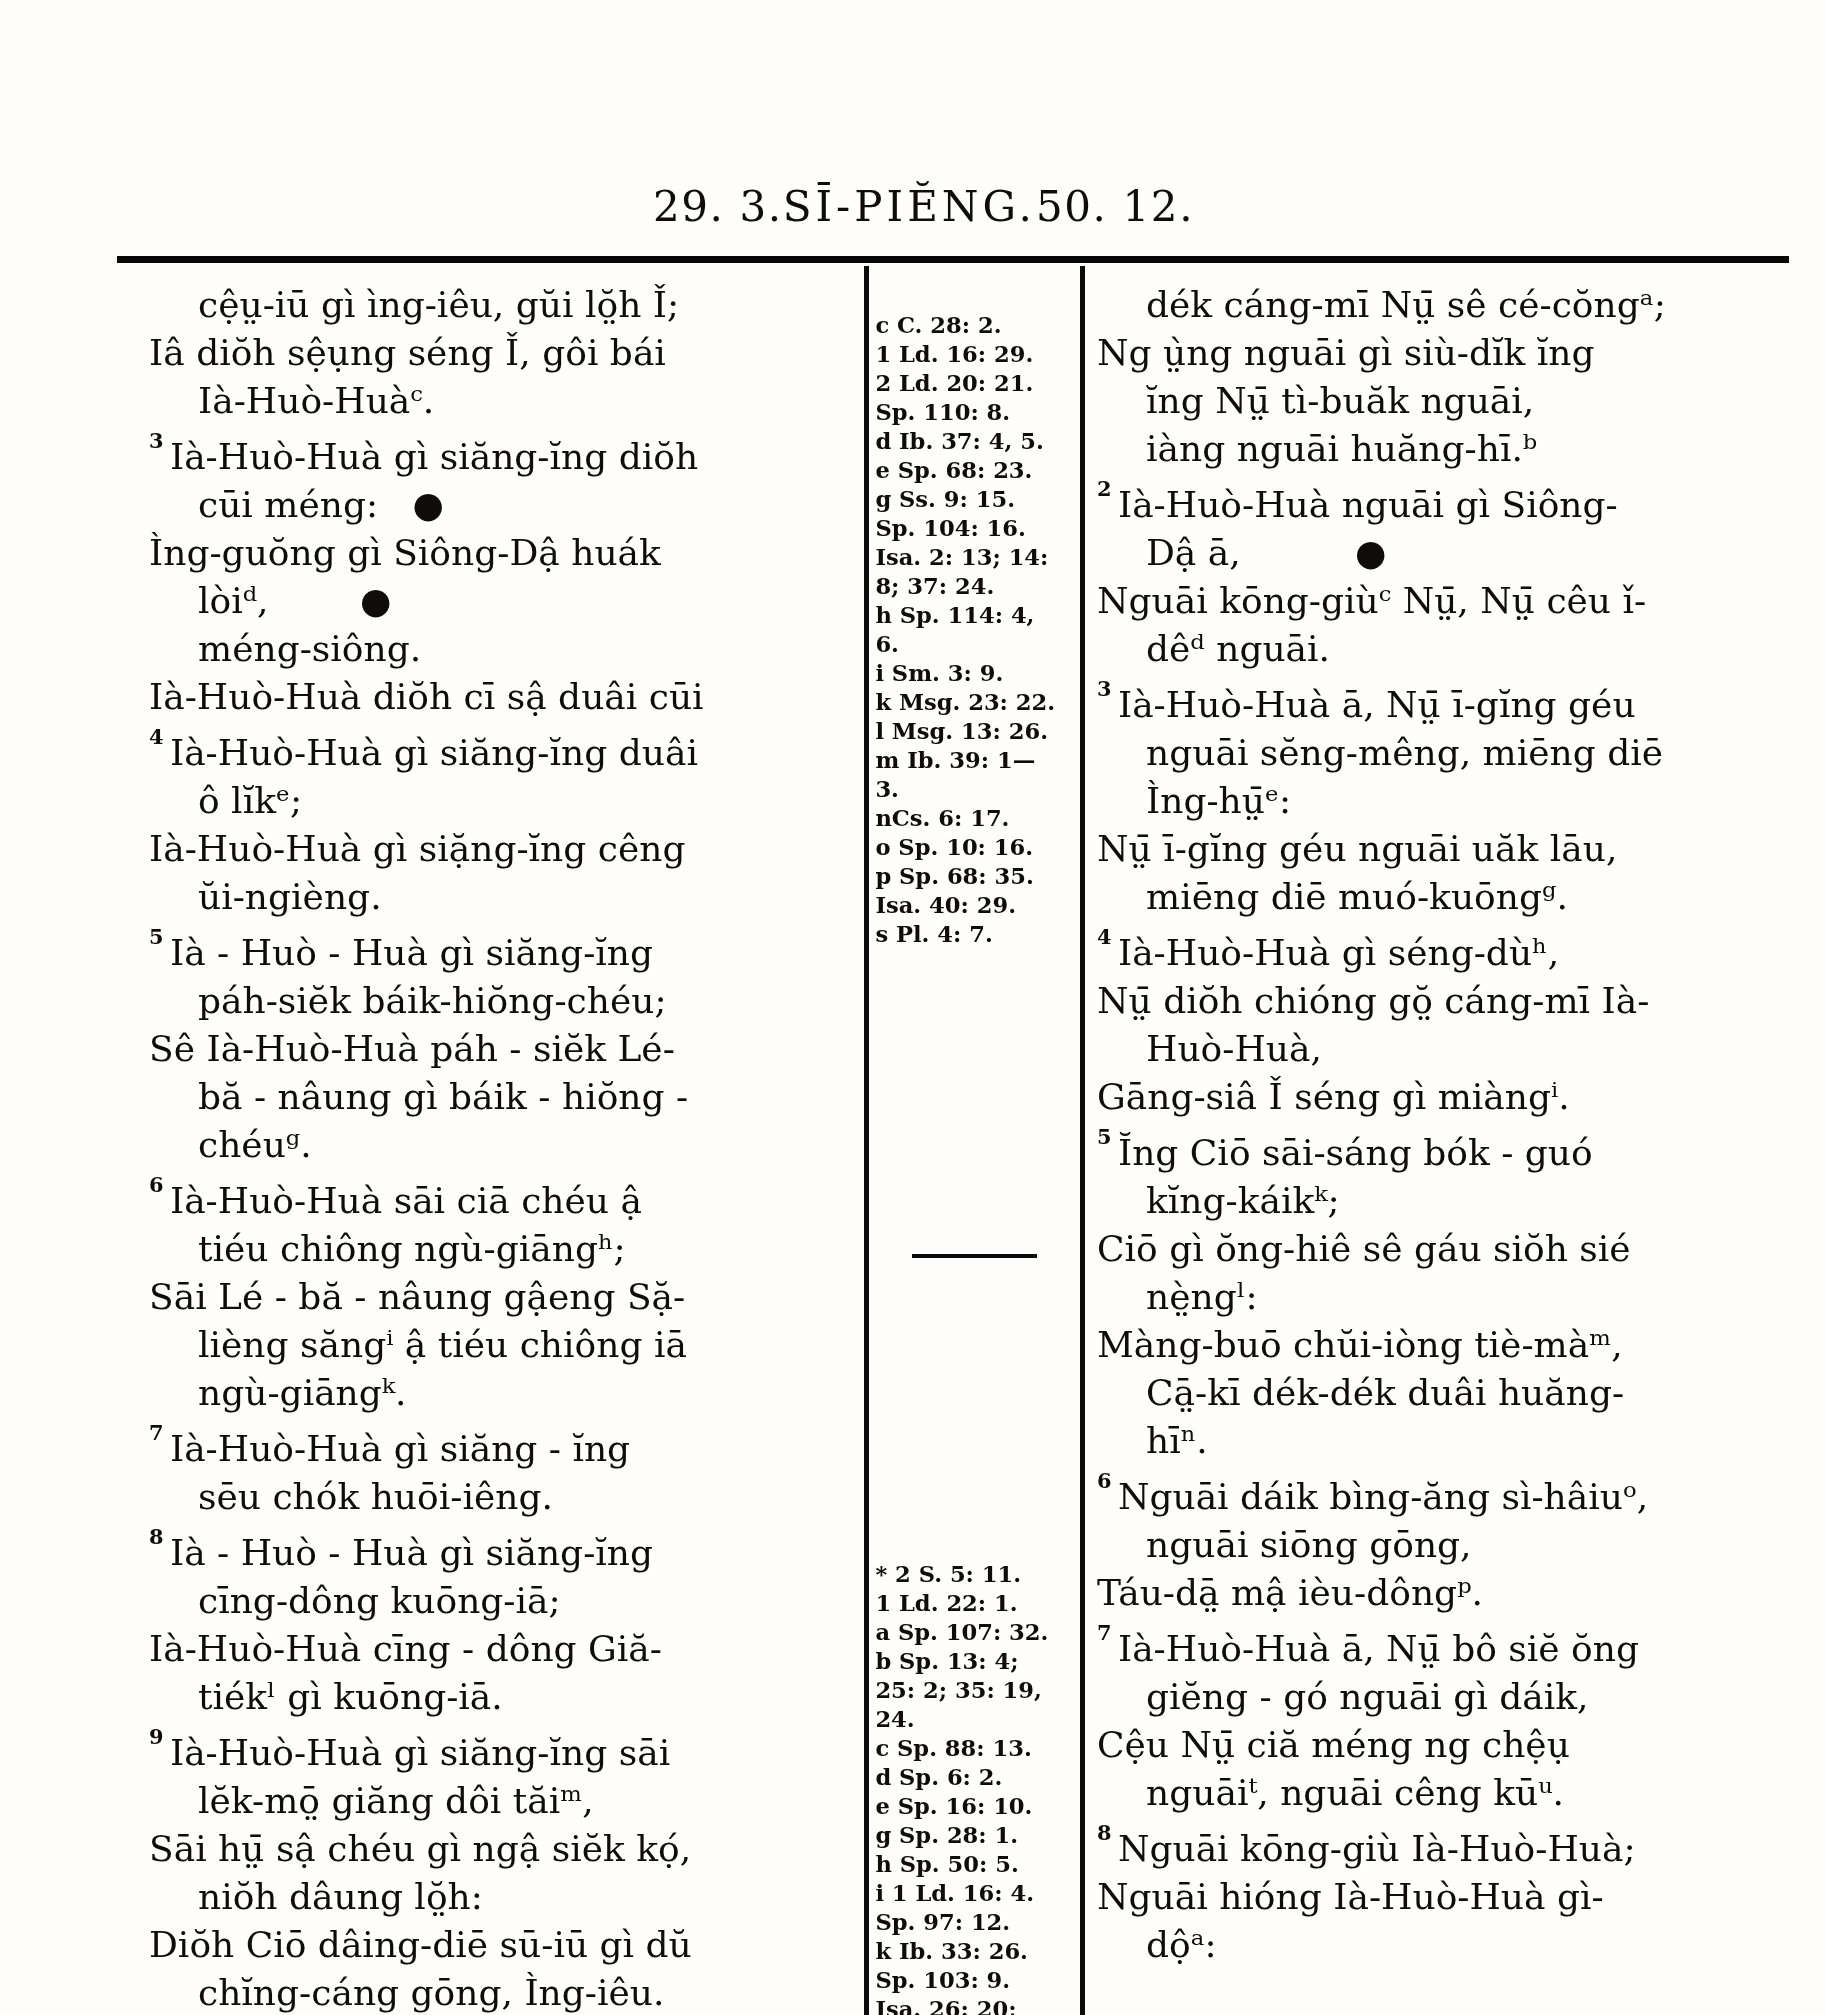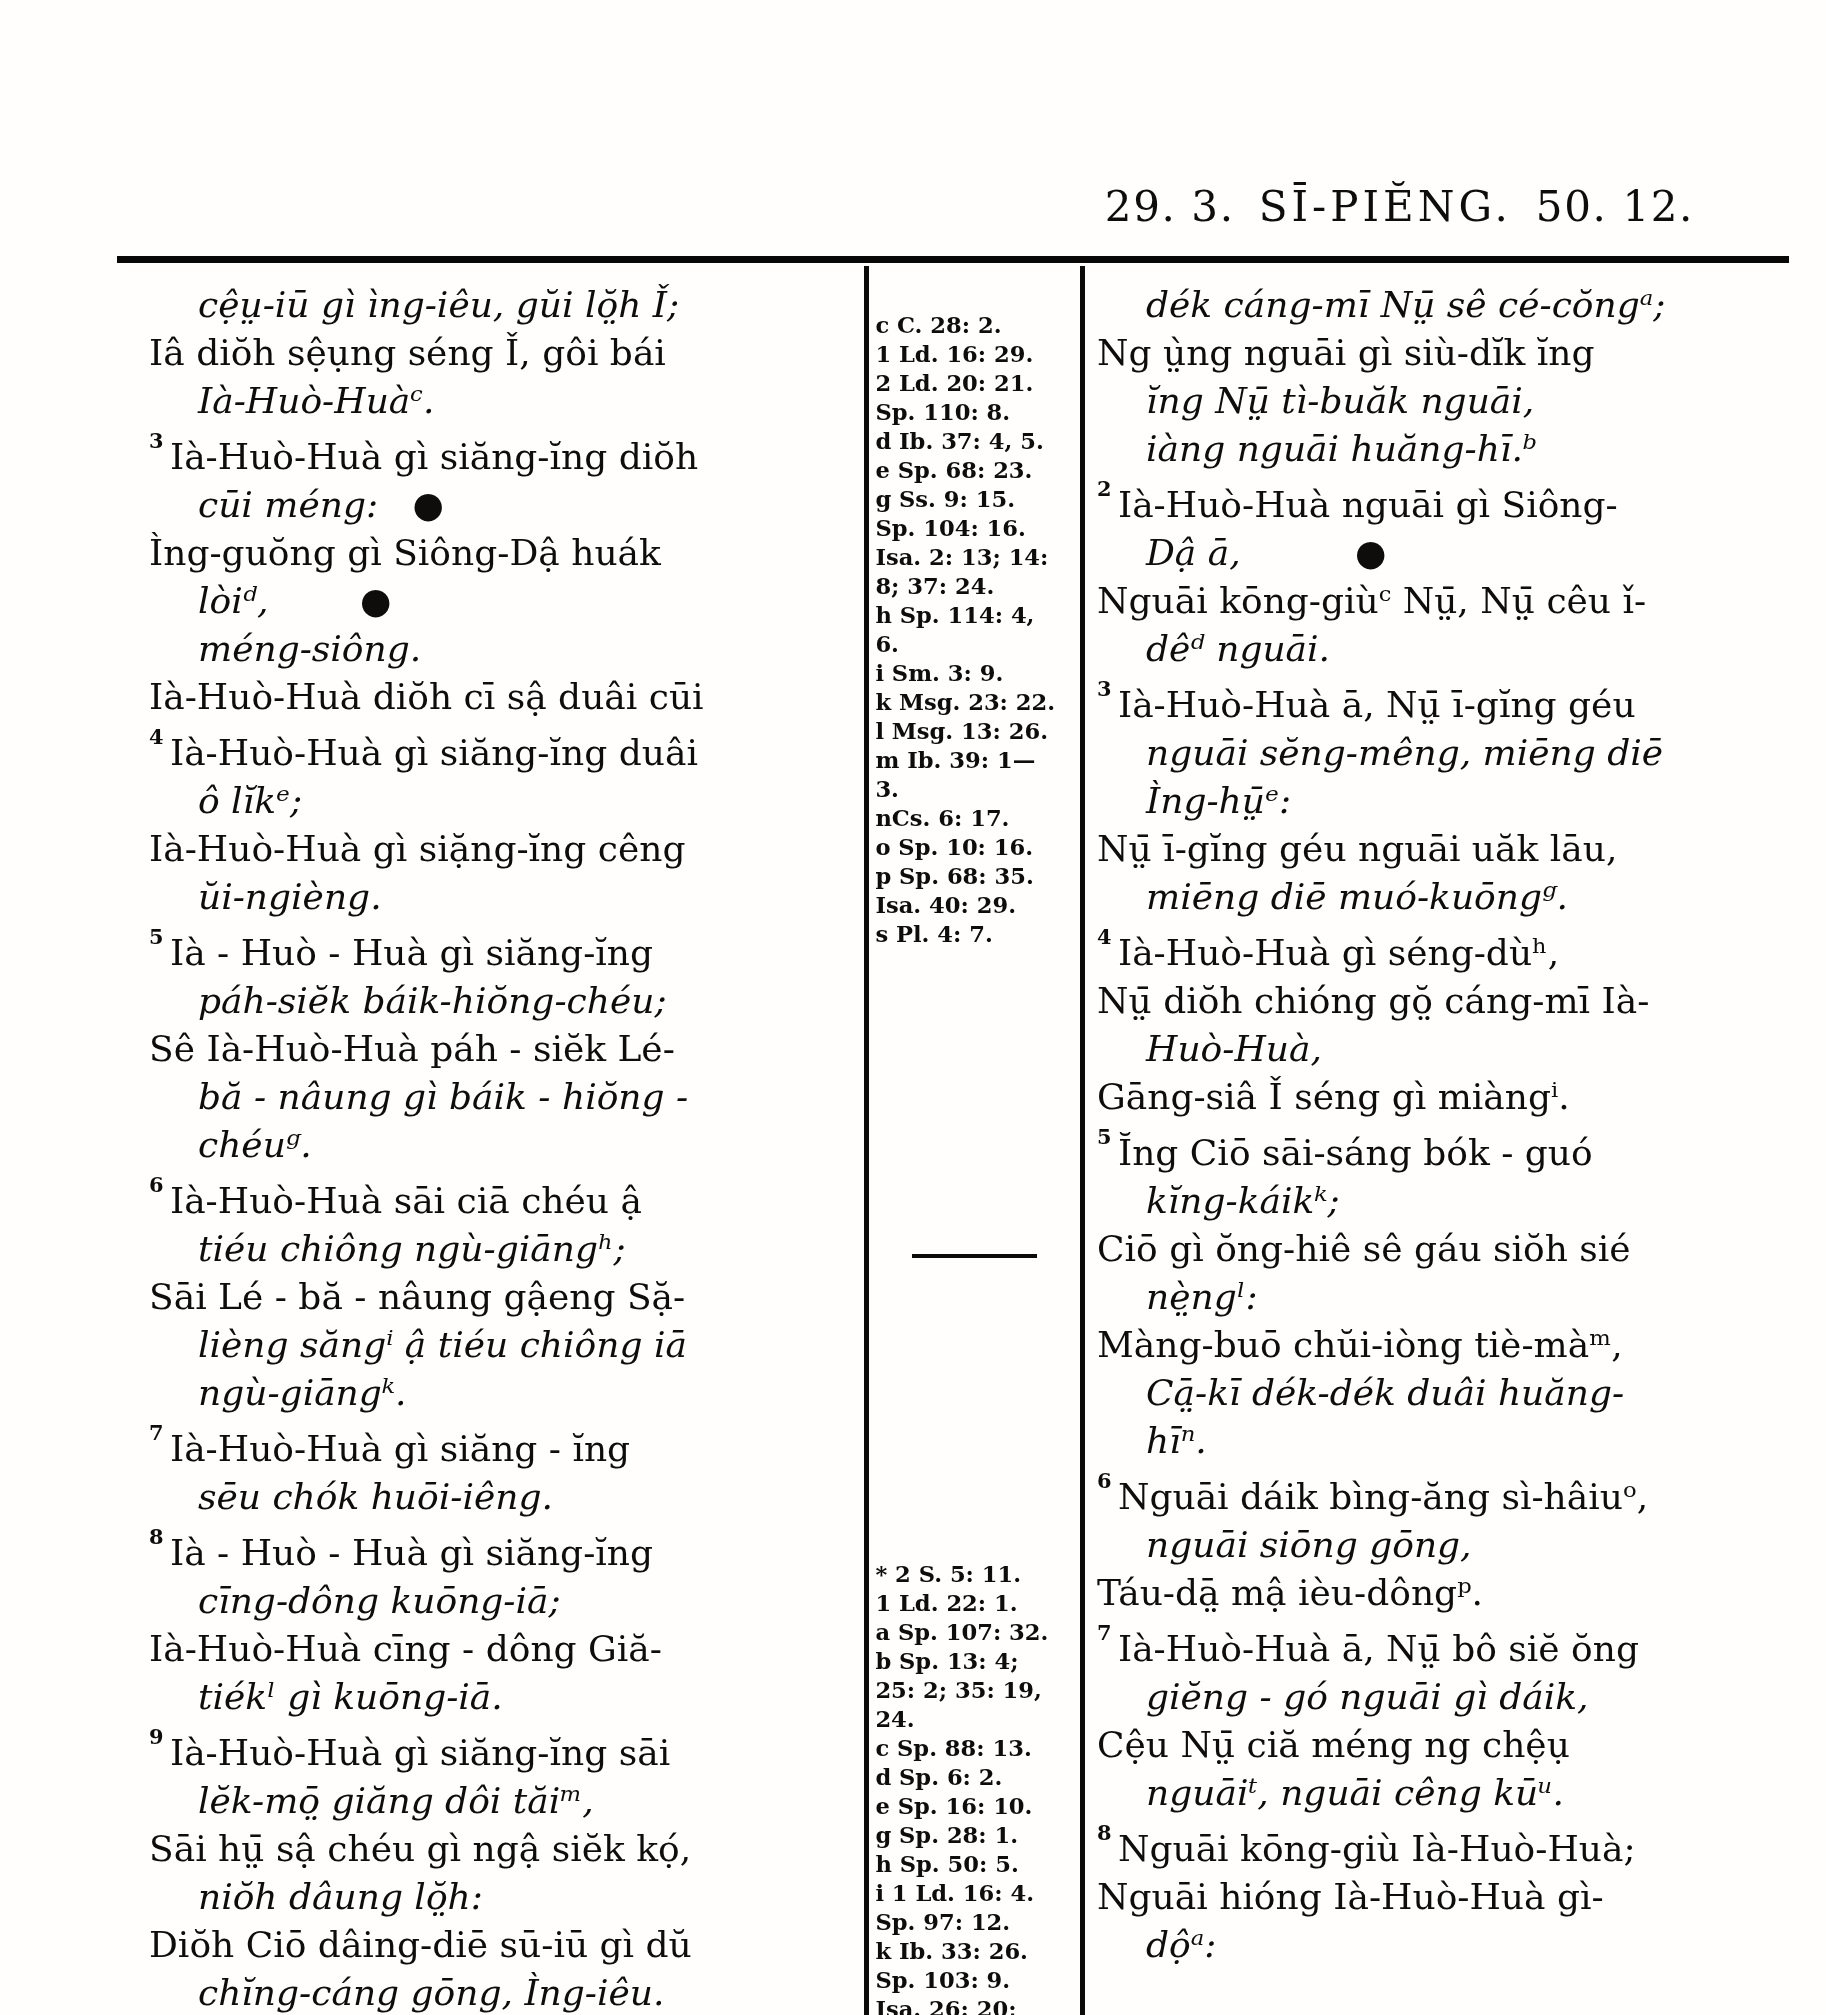--- a/index.html
+++ b/index.html
@@ -7,23 +7,22 @@
     position:relative;
     width:1827px;height:2875px;
     background:#fffefd;
     color:#0e0d0b;
     font-family:"DejaVu Serif","Liberation Serif",serif;
     overflow:hidden;
   }
   
   .running-header{
     position:absolute;top:182px;left:153px;right:133px;
-    display:flex;justify-content:flex-end;align-items:baseline;
+    display:flex;justify-content:center;align-items:baseline;
     font-size:42px;
-    gap:24px;
   }
   .running-header .ref{letter-spacing:1.6px;}
   .running-header .title{font-weight:400;letter-spacing:4px;}
   
   .header-rule{
     position:absolute;top:256px;left:117px;right:38px;height:6.9px;
     background:#080808;
   }
   
   .columns{
@@ -41,21 +40,21 @@
   }
   .col-right{flex:1;padding:15.3px 0 0 12px;}
   .vline{
     font-size:36px;line-height:48px;white-space:pre;
   }
   .vline sup{
     font-size:0.58em;position:relative;top:-0.42em;font-weight:700;
   }
   .vline sup:empty{display:none;}
   .vline sup:not(:empty){margin-right:6.4px;}
-  .ind1{padding-left:49px;font-style:italic;}
+  .ind1{padding-left:49px;}
   .refline{white-space:pre;}
   .refs-divider{
     width:125px;height:3.6px;background:#0a0a0a;
     margin:305px auto 302px auto;
   }
 </style>
 </head>
 <body>
 
 <div class="page">

